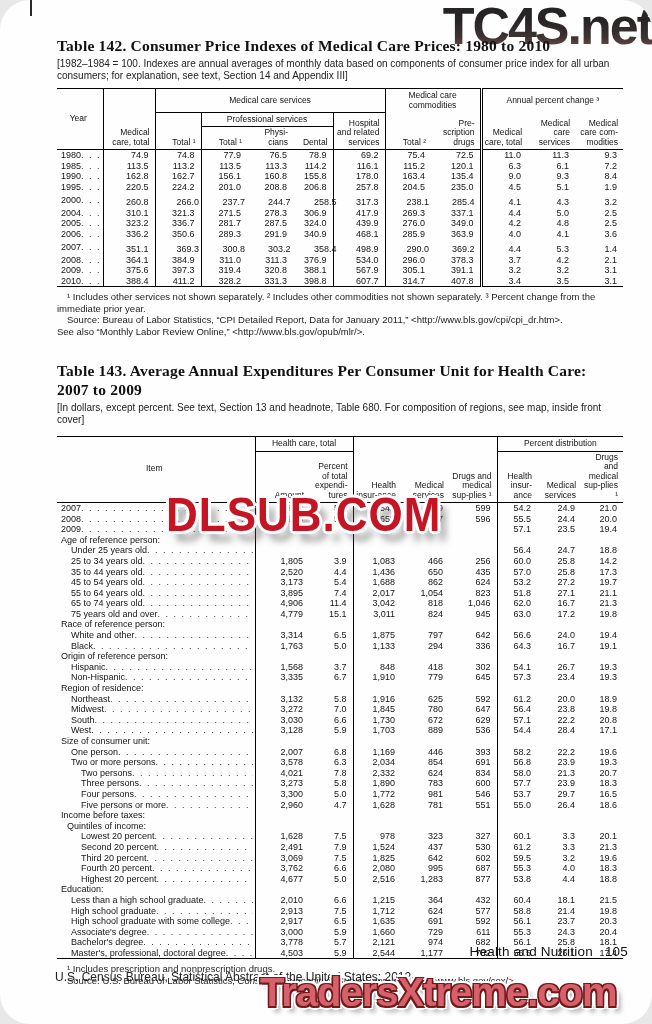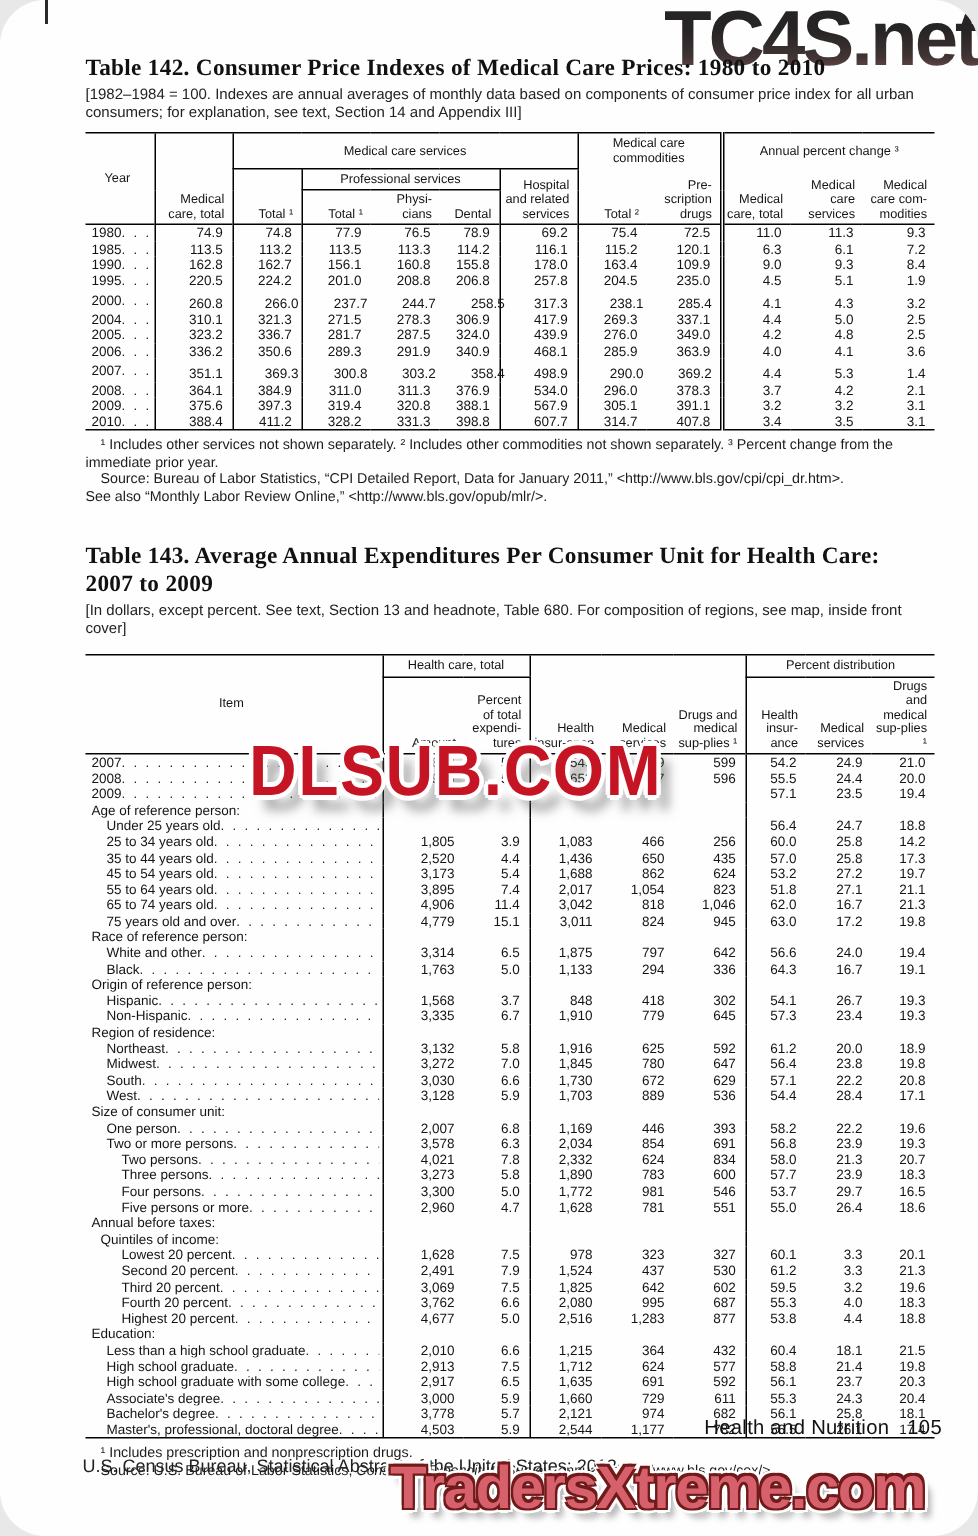--- a/index.html
+++ b/index.html
@@ -197,21 +197,21 @@
                 <span class="dots"></span>
               </div>
             </td>
             <td class="bl">162.8</td>
             <td class="bl">162.7</td>
             <td class="bl">156.1</td>
             <td>160.8</td>
             <td>155.8</td>
             <td class="bl">178.0</td>
             <td class="bl">163.4</td>
-            <td>109.9</td>
+            <td>135.4</td>
             <td class="bl2">9.0</td>
             <td>9.3</td>
             <td>8.4</td>
           </tr>
           <tr>
             <td>
               <div class="lead">
                 <span class="lbl">1995</span>
                 <span class="dots"></span>
               </div>
@@ -860,21 +860,21 @@
             <td class="bl">2,960</td>
             <td>4.7</td>
             <td class="bl">1,628</td>
             <td>781</td>
             <td>551</td>
             <td class="bl">55.0</td>
             <td>26.4</td>
             <td>18.6</td>
           </tr>
           <tr>
-            <td class="item ind0 section">Annual before taxes:</td>
+            <td class="item ind0 section">Income before taxes:</td>
             <td class="bl"></td>
             <td></td>
             <td class="bl"></td>
             <td></td>
             <td></td>
             <td class="bl"></td>
             <td></td>
             <td></td>
           </tr>
           <tr>

